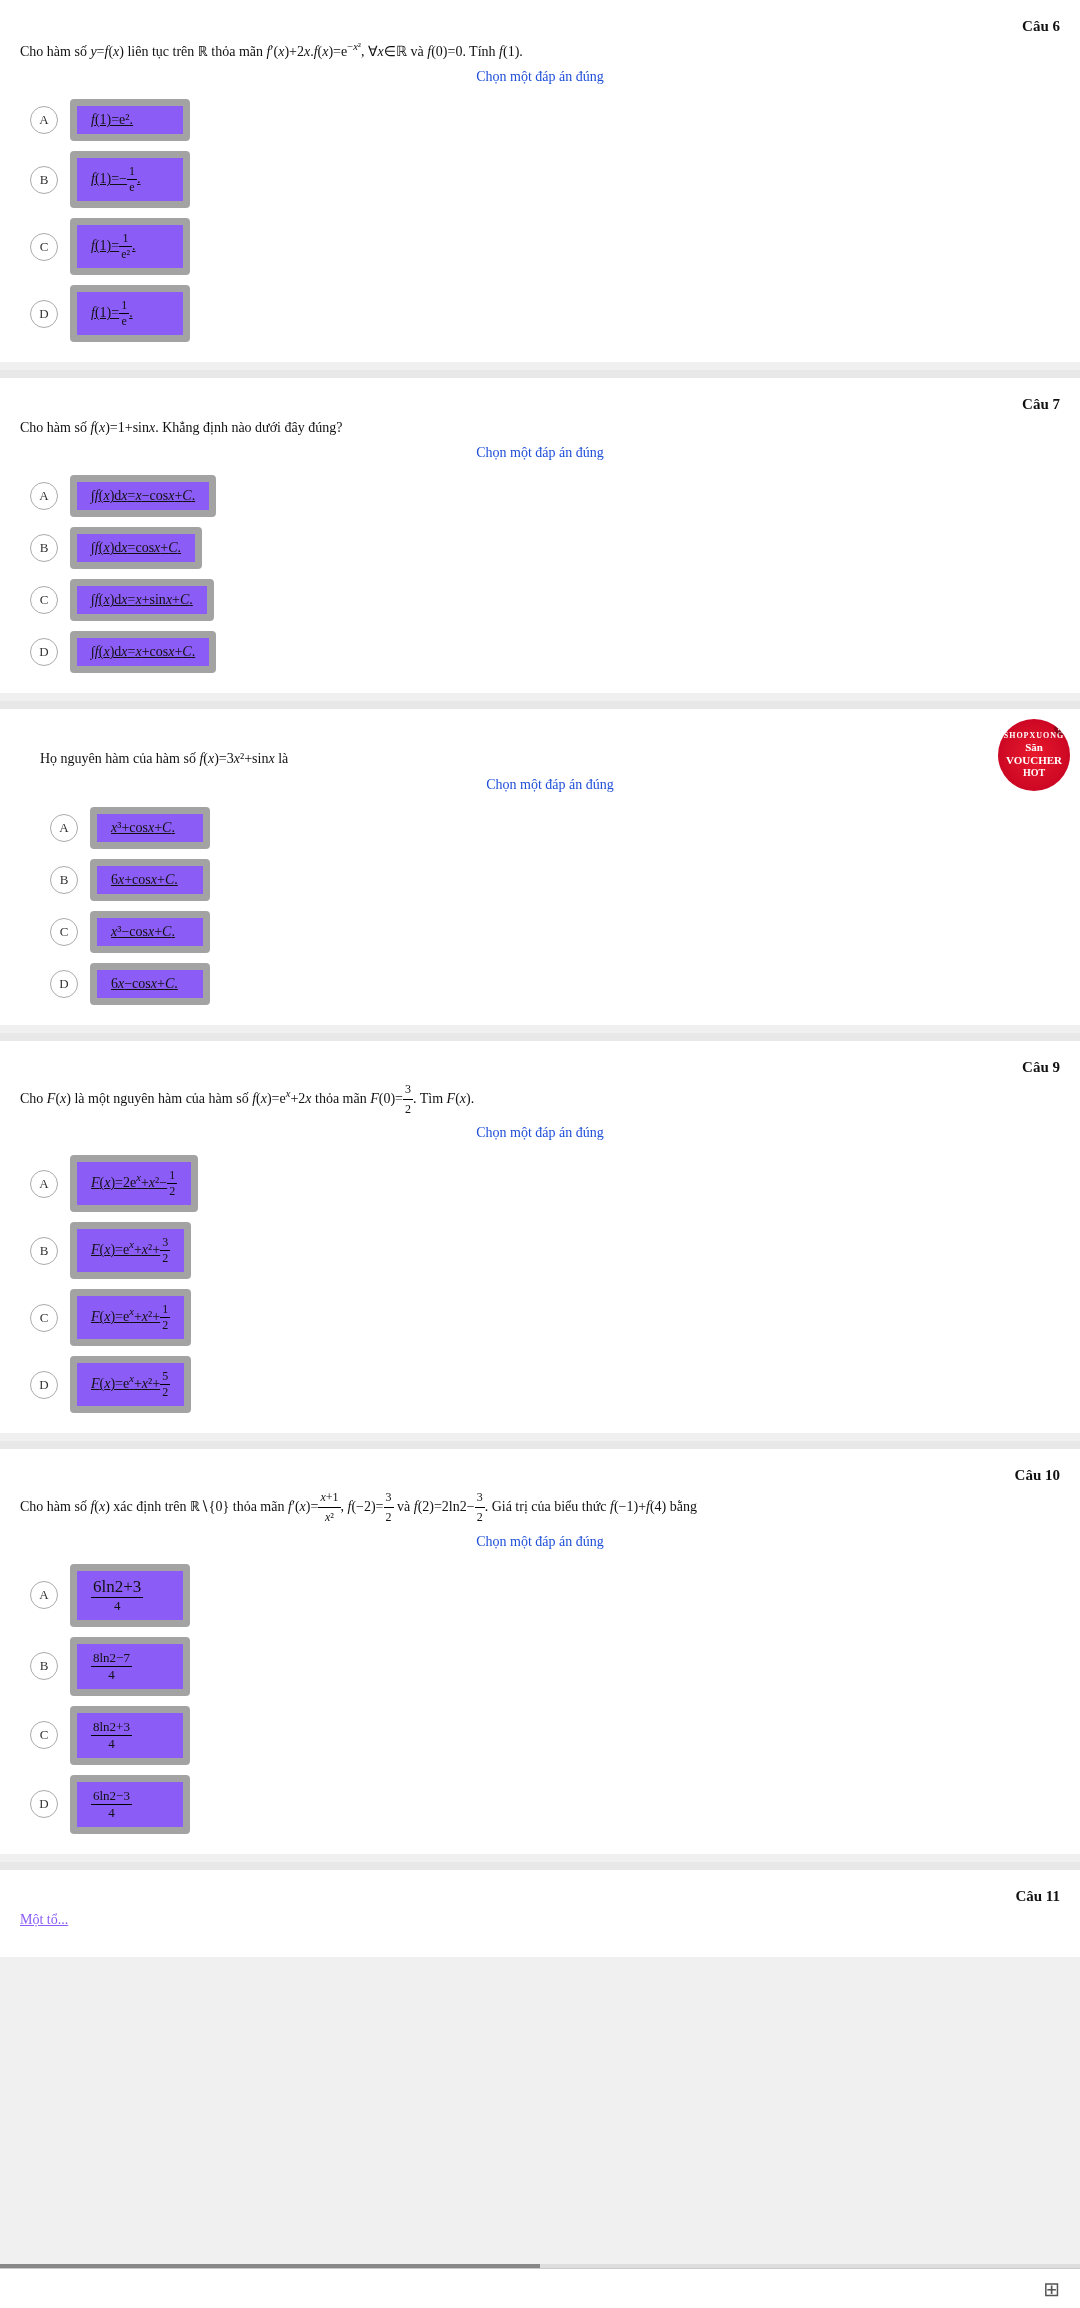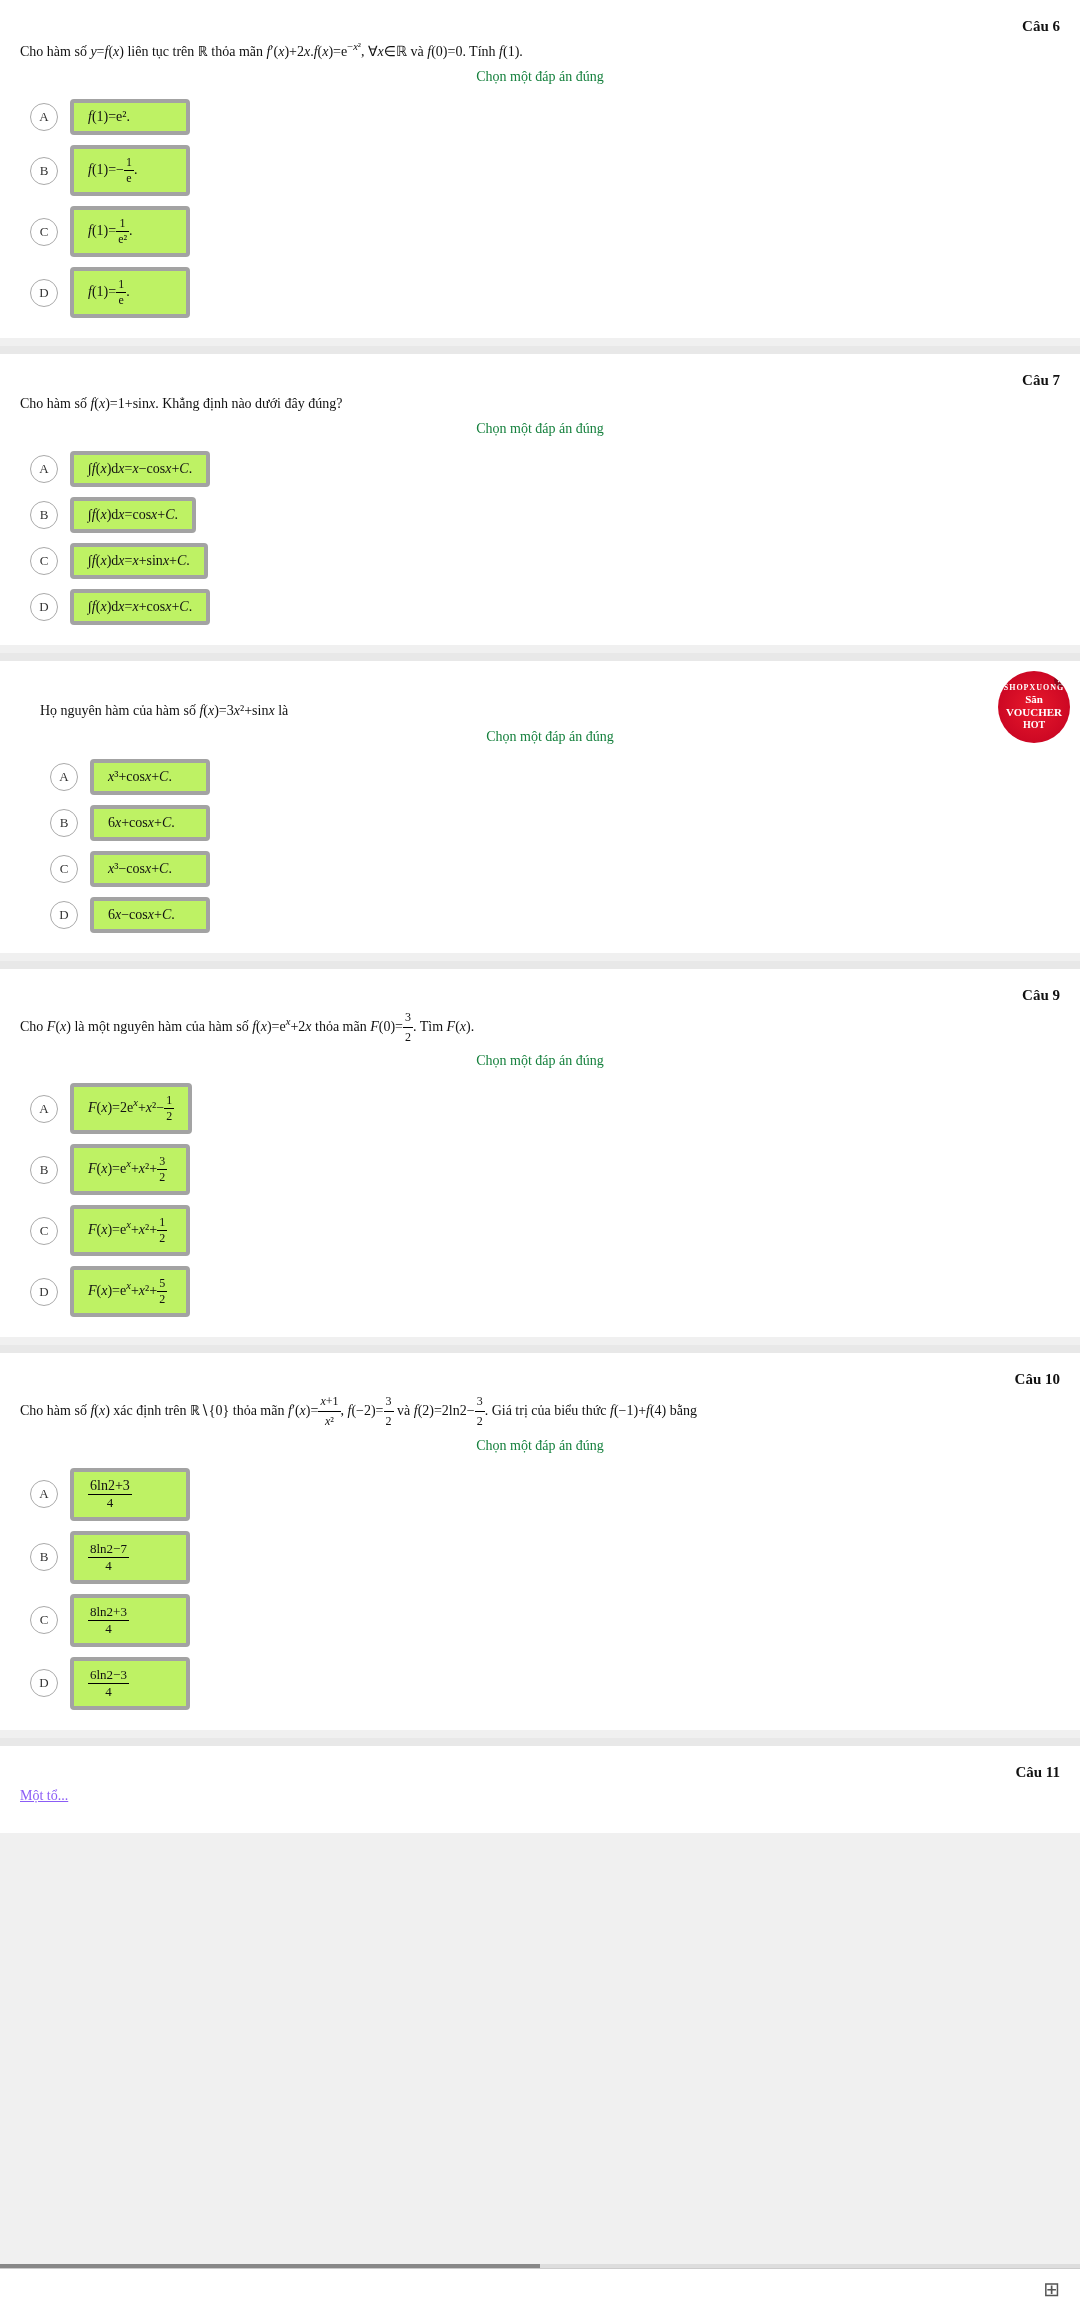--- a/index.html
+++ b/index.html
@@ -21,21 +21,21 @@
       margin-bottom: 4px;
       text-align: right;
     }
     .question-text {
       font-size: 14px;
       margin-bottom: 6px;
       line-height: 1.6;
     }
     .choose-label {
       text-align: center;
-      color: #15803d;
+      color: #1d4ed8;
       font-size: 14px;
       margin-bottom: 14px;
     }
     .options {
       display: flex;
       flex-direction: column;
       gap: 10px;
       padding-left: 10px;
     }
     .option-row {
@@ -49,27 +49,28 @@
       border-radius: 50%;
       border: 1.5px solid #aaa;
       display: flex;
       align-items: center;
       justify-content: center;
       font-size: 13px;
       flex-shrink: 0;
       color: #333;
     }
     .option-box {
-      border: 4px solid #a3a3a3;
+      border: 7px solid #a3a3a3;
       border-radius: 4px;
       padding: 6px 14px;
       font-size: 14px;
-      background: #bef264;
+      background: #8b5cf6;
       min-width: 120px;
       display: inline-block;
+      text-decoration: underline;
     }
     .divider {
       height: 8px;
       background: #e8e8e8;
     }
     
     .voucher-badge {
       position: absolute;
       top: 10px;
       right: 10px;
@@ -267,21 +268,21 @@
   <div class="question-number">Câu 10</div>
   <div class="question-text">
     Cho hàm số <i>f</i>(<i>x</i>) xác định trên ℝ∖{0} thỏa mãn <i>f</i>′(<i>x</i>)=<span style="display:inline-block;text-align:center;vertical-align:middle;"><span style="display:block;border-bottom:1px solid #000;padding:0 2px;font-size:12px;"><i>x</i>+1</span><span style="display:block;padding:0 2px;font-size:12px;"><i>x</i>²</span></span>, <i>f</i>(−2)=<span style="display:inline-block;text-align:center;vertical-align:middle;"><span style="display:block;border-bottom:1px solid #000;padding:0 2px;font-size:12px;">3</span><span style="display:block;padding:0 2px;font-size:12px;">2</span></span> và <i>f</i>(2)=2ln2−<span style="display:inline-block;text-align:center;vertical-align:middle;"><span style="display:block;border-bottom:1px solid #000;padding:0 2px;font-size:12px;">3</span><span style="display:block;padding:0 2px;font-size:12px;">2</span></span>. Giá trị của biểu thức <i>f</i>(−1)+<i>f</i>(4) bằng
   </div>
   <div class="choose-label">Chọn một đáp án đúng</div>
   <div class="options">
     <div class="option-row">
       <div class="option-letter">A</div>
       <div class="option-box">
         <span style="display:inline-block;text-align:center;vertical-align:middle;">
-          <span style="display:block;border-bottom:1px solid #000;padding:0 2px;font-size:14px;">6ln2+3</span>
+          <span style="display:block;border-bottom:1px solid #000;padding:0 2px;font-size:17px;">6ln2+3</span>
           <span style="display:block;padding:0 2px;font-size:13px;">4</span>
         </span>
       </div>
     </div>
     <div class="option-row">
       <div class="option-letter">B</div>
       <div class="option-box">
         <span style="display:inline-block;text-align:center;vertical-align:middle;">
           <span style="display:block;border-bottom:1px solid #000;padding:0 2px;font-size:13px;">8ln2−7</span>
           <span style="display:block;padding:0 2px;font-size:13px;">4</span>

